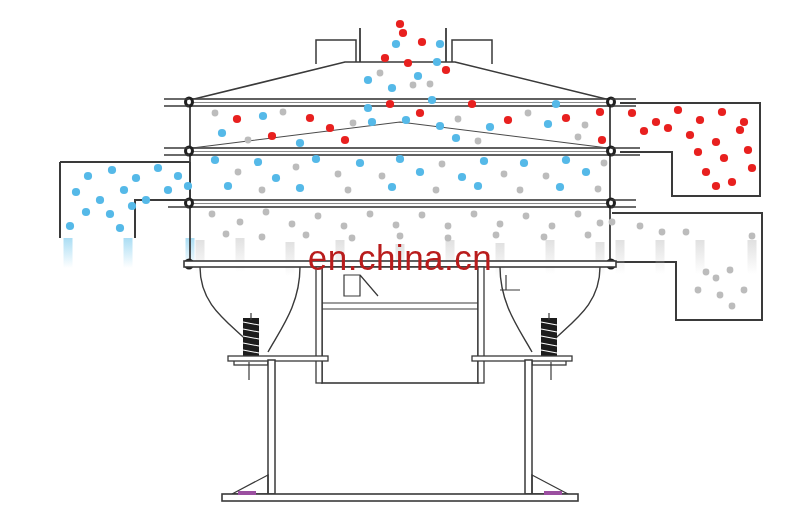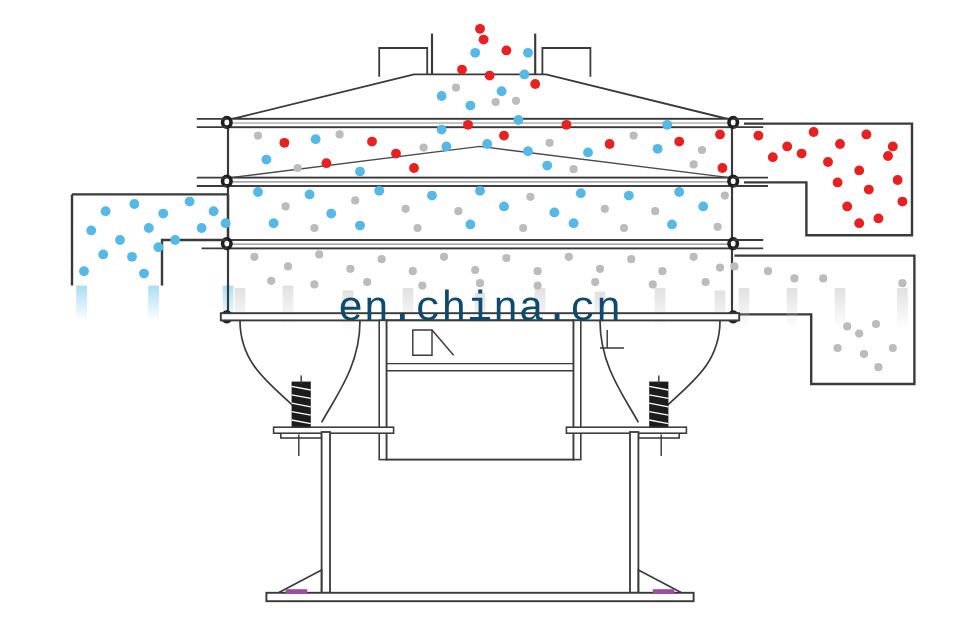--- a/index.html
+++ b/index.html
@@ -3,22 +3,22 @@
 <meta charset="utf-8">
 <style>
   html,body{margin:0;padding:0;background:#ffffff;}
   body{width:800px;height:529px;overflow:hidden;
        font-family:"Liberation Sans",sans-serif;}
   #stage{position:relative;width:800px;height:529px;background:#fff;}
   #stage svg{position:absolute;left:0;top:0;}
   .wm{position:absolute;left:0;top:0;width:800px;height:529px;
       display:flex;align-items:flex-start;justify-content:center;
       pointer-events:none;}
-  .wm span{margin-top:238px;font-size:35px;color:#0c4a6e;
-           letter-spacing:.5px;font-family:Liberation Mono, monospace;}
+  .wm span{margin-top:238px;font-size:35px;color:#b91c1c;
+           letter-spacing:.5px;font-family:Liberation Sans, sans-serif;}
 </style>
 </head>
 <body>
 
 <div id="stage">
 
   <svg id="scene" width="800" height="529" viewBox="0 0 800 529">
 
     <defs>
       <linearGradient id="dripG" x1="0" y1="0" x2="0" y2="1">

